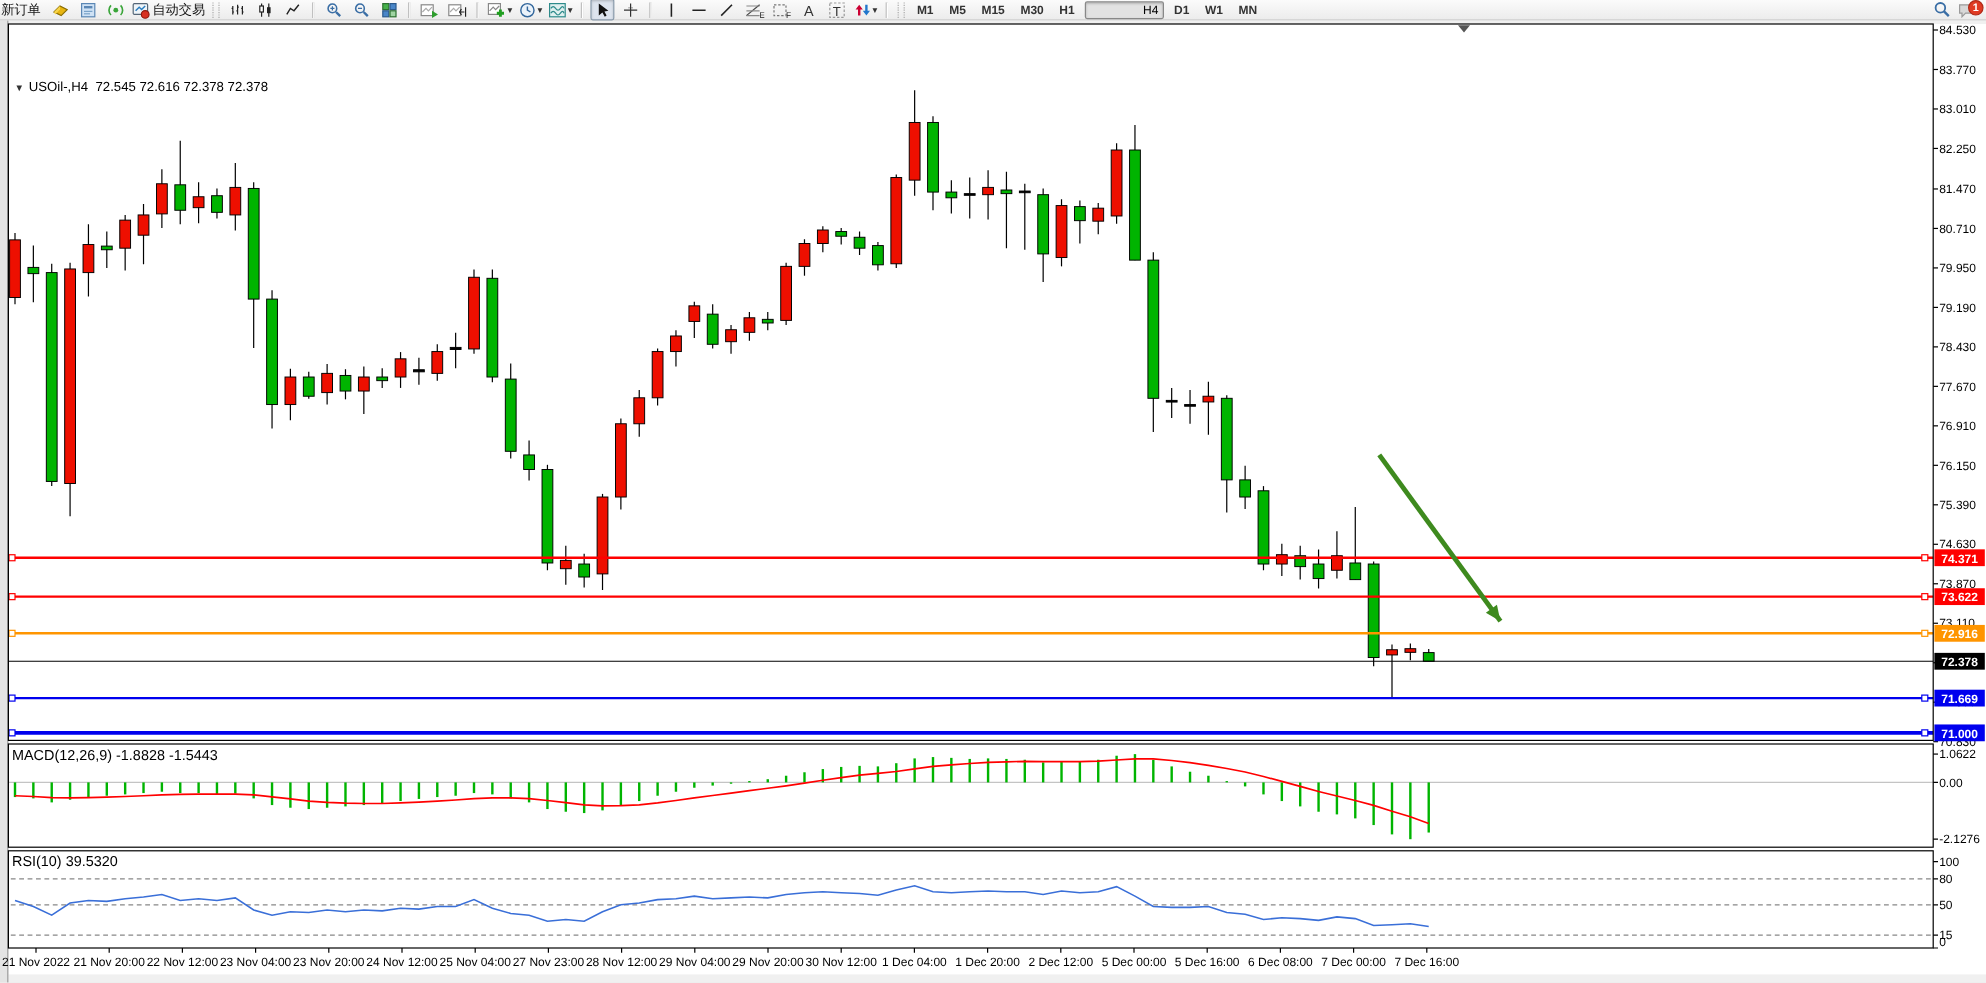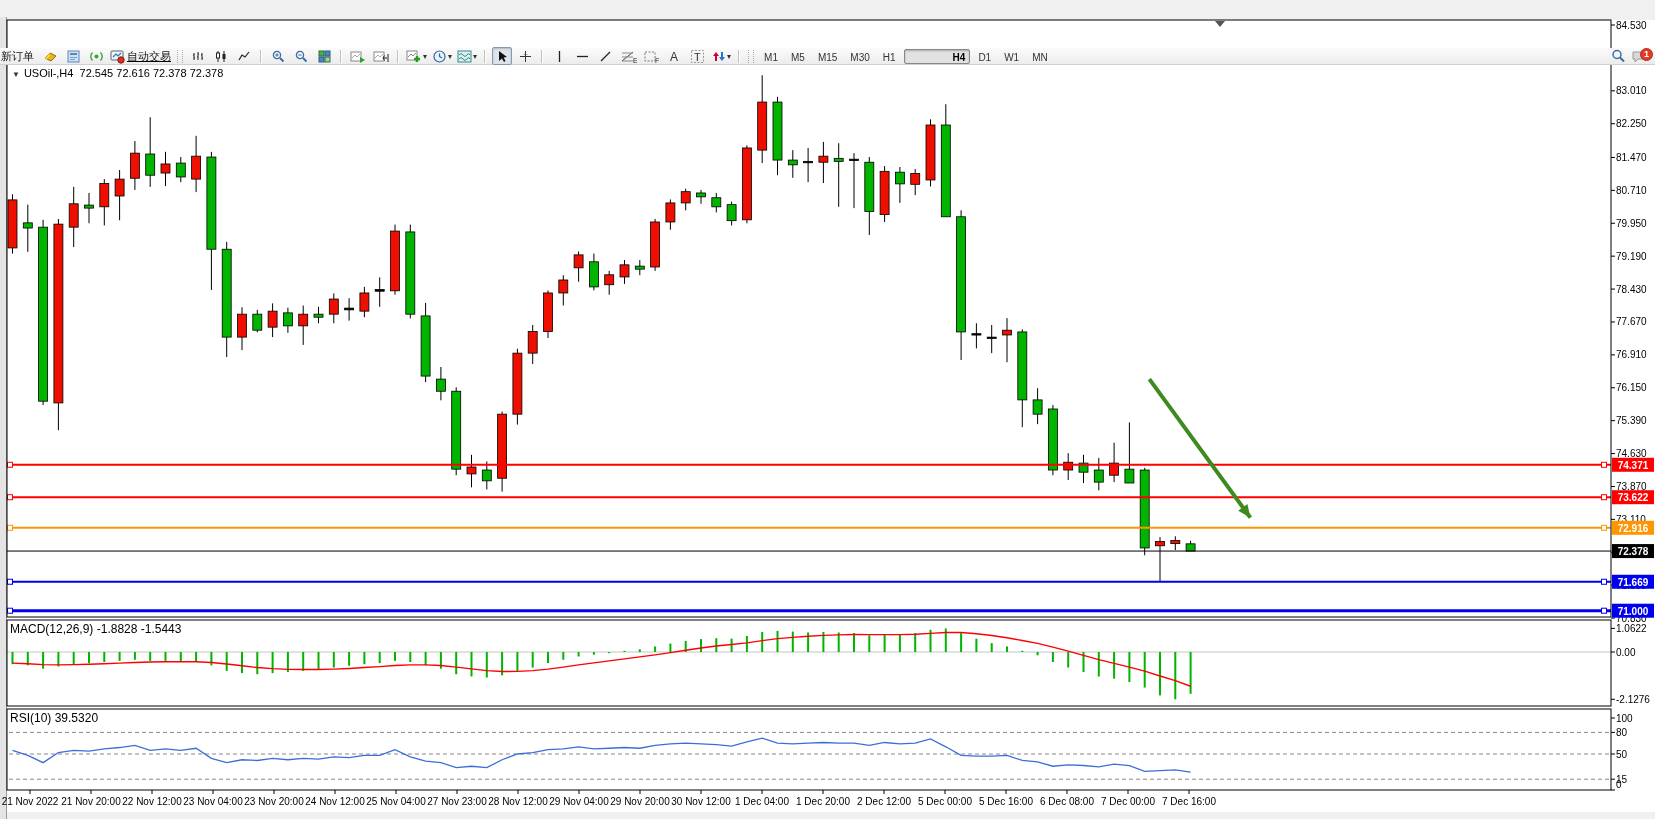--- a/index.html
+++ b/index.html
@@ -1,29 +1,29 @@
 <!DOCTYPE html>
 <html><head>
 <meta charset="utf-8">
 <style>
   html,body{margin:0;padding:0;background:#e8e8e8;font-family:"Liberation Sans",sans-serif;}
   .app{position:relative;width:1655px;height:819px;background:#f0f0f0;overflow:hidden;}
   
   .toolbar{position:absolute;left:0;top:0;width:1655px;height:17px;background:linear-gradient(#fbfbfb,#ececec);
-    border-bottom:1px solid #d0d0d0;display:flex;align-items:center;gap:3px;padding:0 2px;box-sizing:border-box;z-index:5;margin-top:48px;}
+    border-bottom:1px solid #d0d0d0;display:flex;align-items:center;gap:3px;padding:0 2px;box-sizing:border-box;z-index:5;}
   .tb-text{font-size:11px;color:#111;margin-left:-4px;white-space:nowrap;cursor:default;padding:0 3px;}
   .tb-btn{display:inline-flex;align-items:center;justify-content:center;height:16px;min-width:18px;border:1px solid transparent;border-radius:2px;}
   .tb-btn.active{background:#dde4ee;border-color:#8899aa;box-shadow:inset 0 1px 2px rgba(0,0,0,.2);}
   .tb-btn svg{display:block;}
   .sep{width:1px;height:13px;background:#c0c0c0;border-right:1px solid #fff;margin:0 3px;}
   .grip{width:4px;height:13px;border-left:1px dotted #aaa;border-right:1px dotted #aaa;margin:0 2px;}
   .at-label{font-size:11px;color:#111;margin-left:2px;white-space:nowrap;}
   .caret{font-size:8px;color:#333;margin-left:1px;}
-  .tf{font-size:10px;color:#333;height:15px;line-height:15px;padding:0 4px;border:1px solid transparent;border-radius:2px;background:transparent;font-family:"Liberation Sans",sans-serif;}
-  .tf.active{background:#e2e2e2;border-color:#888;box-shadow:inset 0 1px 2px rgba(0,0,0,.25);font-weight:bold;color:#000;padding-left:48px;}
+  .tf{font-size:10px;color:#333;height:15px;line-height:15px;padding:0 4px;border:1px solid transparent;border-radius:2px;background:transparent;font-family:"Liberation Sans",sans-serif;font-weight:bold;}
+  .tf.active{background:#e2e2e2;border-color:#888;box-shadow:inset 0 1px 2px rgba(0,0,0,.25);font-weight:normal;color:#000;padding-left:48px;}
   .tb-spacer{flex:1;}
   .notif{position:relative;width:22px;height:16px;}
   .notif .badge{position:absolute;right:0;top:0;background:#e03b24;color:#fff;font-size:9px;font-weight:bold;
     border-radius:50%;width:11px;height:11px;line-height:11px;text-align:center;border:1px solid #b02a18;}
   
   .chart-title{position:absolute;left:12px;top:23px;font-size:11px;color:#000;z-index:4;white-space:nowrap;margin-top:44px;}
   .chart-title .tri{font-size:8px;color:#333;margin-right:4px;}
   .ind-label{position:absolute;left:10px;font-size:12px;color:#000;z-index:4;white-space:nowrap;}
   svg text{font-family:"Liberation Sans",sans-serif;}
 </style>
@@ -48,21 +48,21 @@
           <rect x="4" y="10" width="5" height="1" fill="#7aa3c9"></rect>
         </svg>
     </span>
     <span class="tb-btn">
       <svg width="15" height="15">
           <circle cx="7.5" cy="7.5" r="2" fill="#3aa53a"></circle>
           <path d="M3.5 3.5 a5.6 5.6 0 0 0 0 8" fill="none" stroke="#3aa53a" stroke-width="1.4"></path>
           <path d="M11.5 3.5 a5.6 5.6 0 0 1 0 8" fill="none" stroke="#3aa53a" stroke-width="1.4"></path>
         </svg>
     </span>
-    <span class="tb-btn" style="min-width:0;text-decoration:underline;">
+    <span class="tb-btn" style="min-width:0;">
       <svg width="15" height="15">
           <rect x="1" y="2" width="12" height="9" rx="1" fill="#eef4f8" stroke="#567"></rect>
           <polyline points="3,8 6,5 8,7 11,4" fill="none" stroke="#2a7dc0" stroke-width="1.2"></polyline>
           <circle cx="11" cy="11" r="3.2" fill="#d83020" stroke="#8d1a0e"></circle>
         </svg>
       <span class="at-label">自动交易</span>
     </span>
     <span class="grip"></span>
     <span class="tb-btn">
       <svg width="15" height="15">

